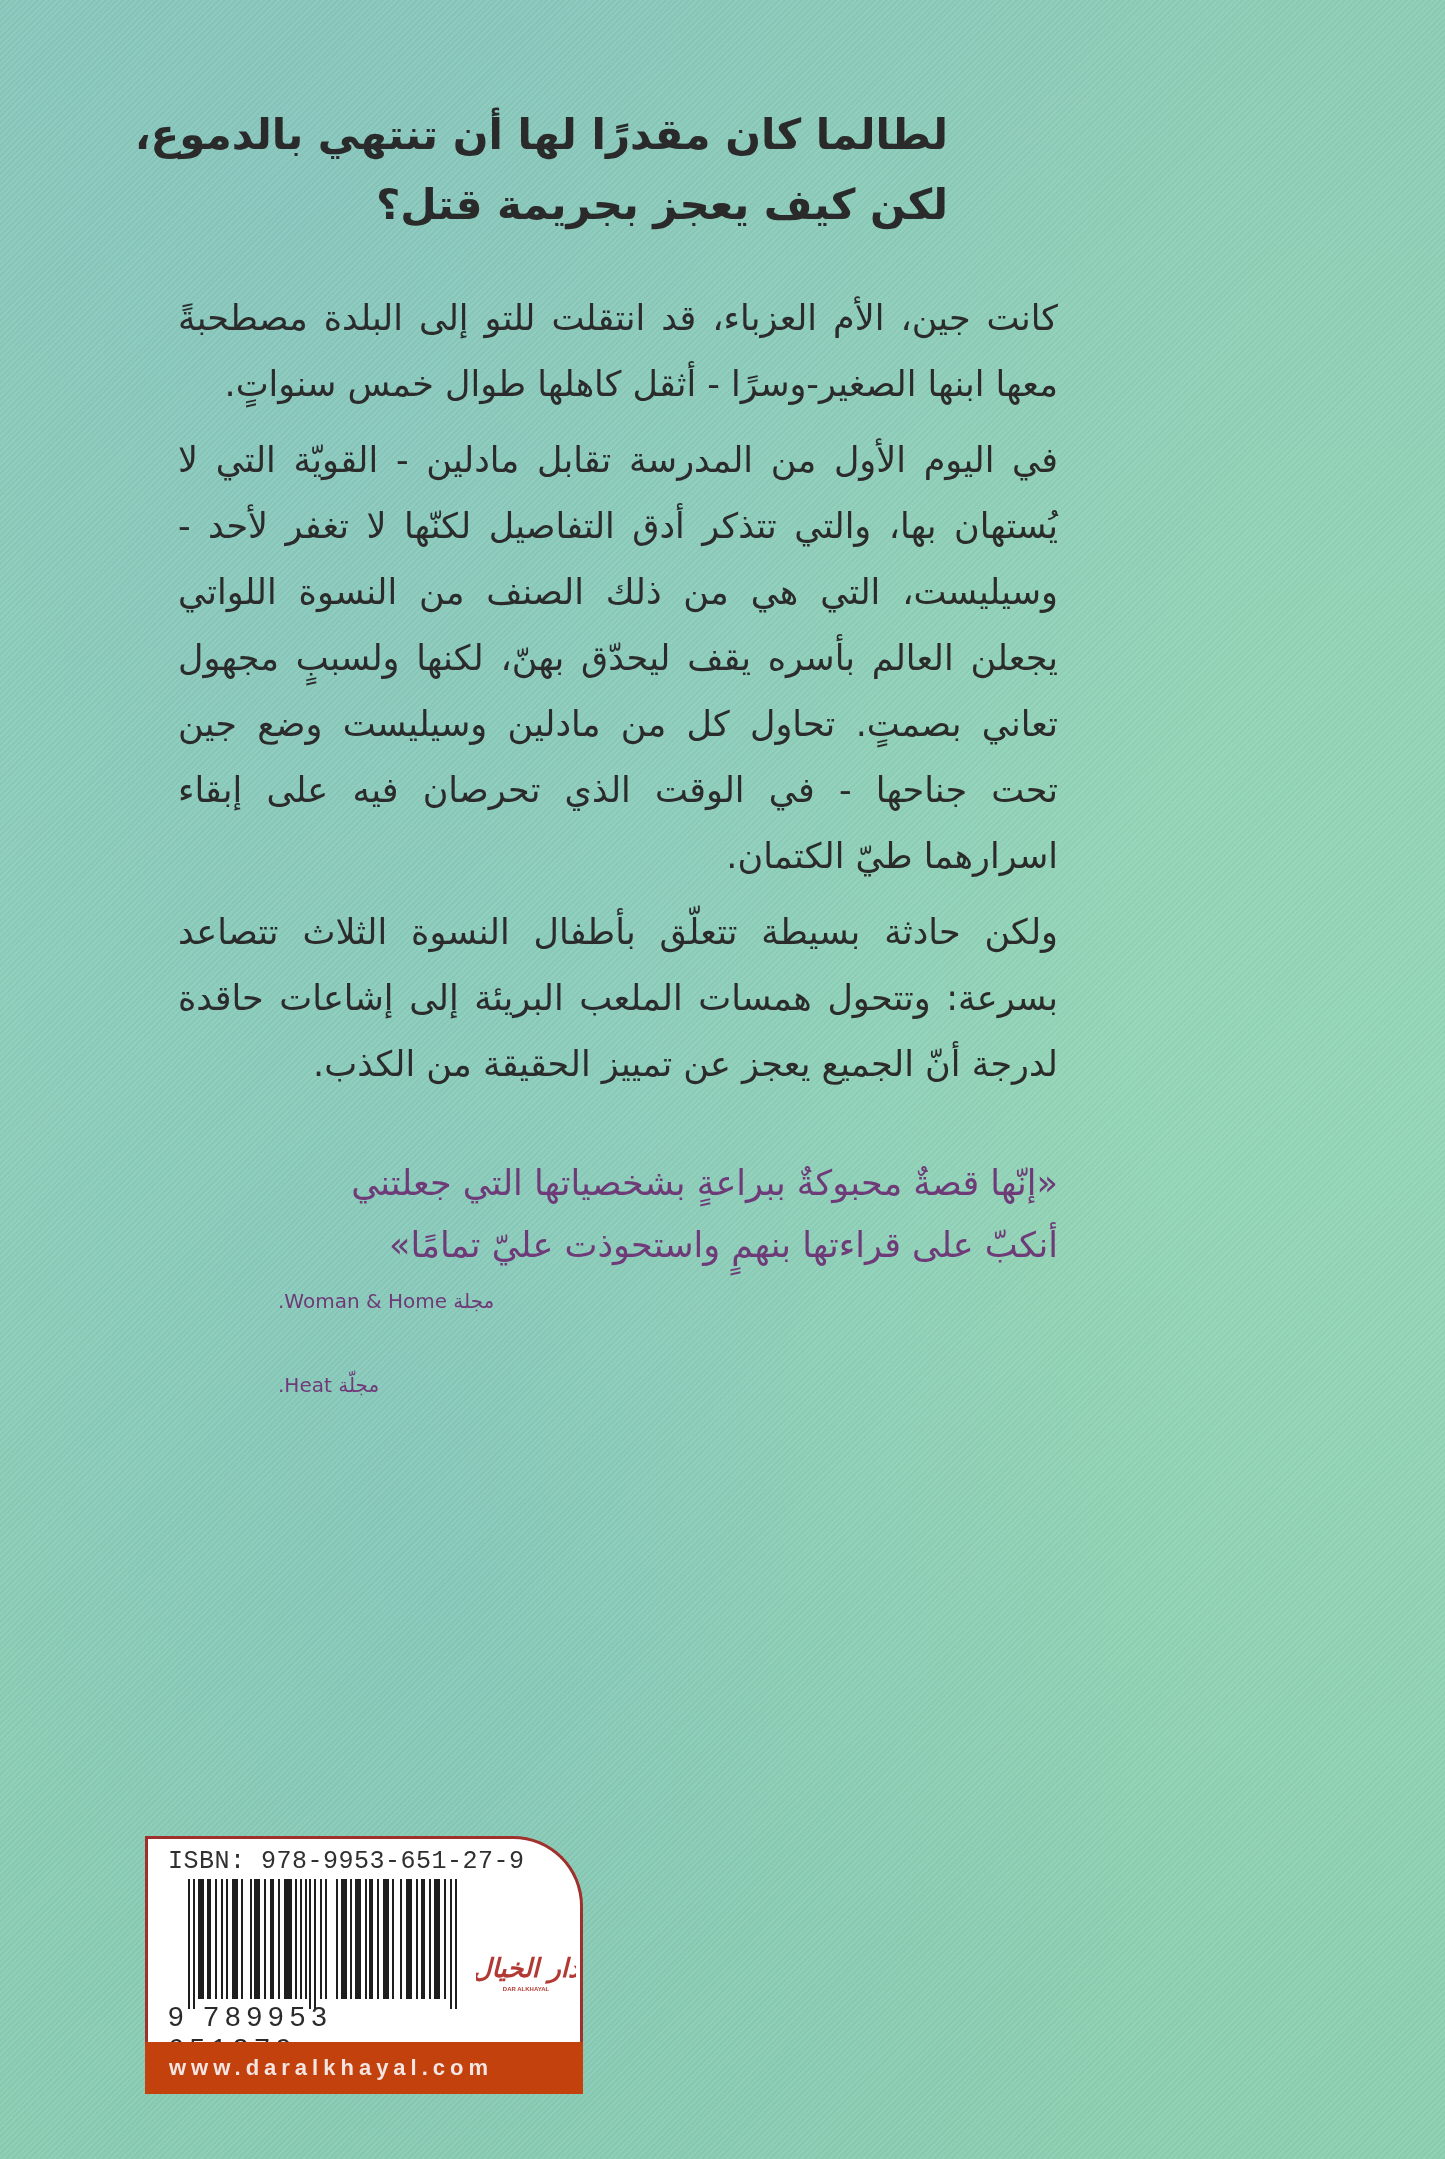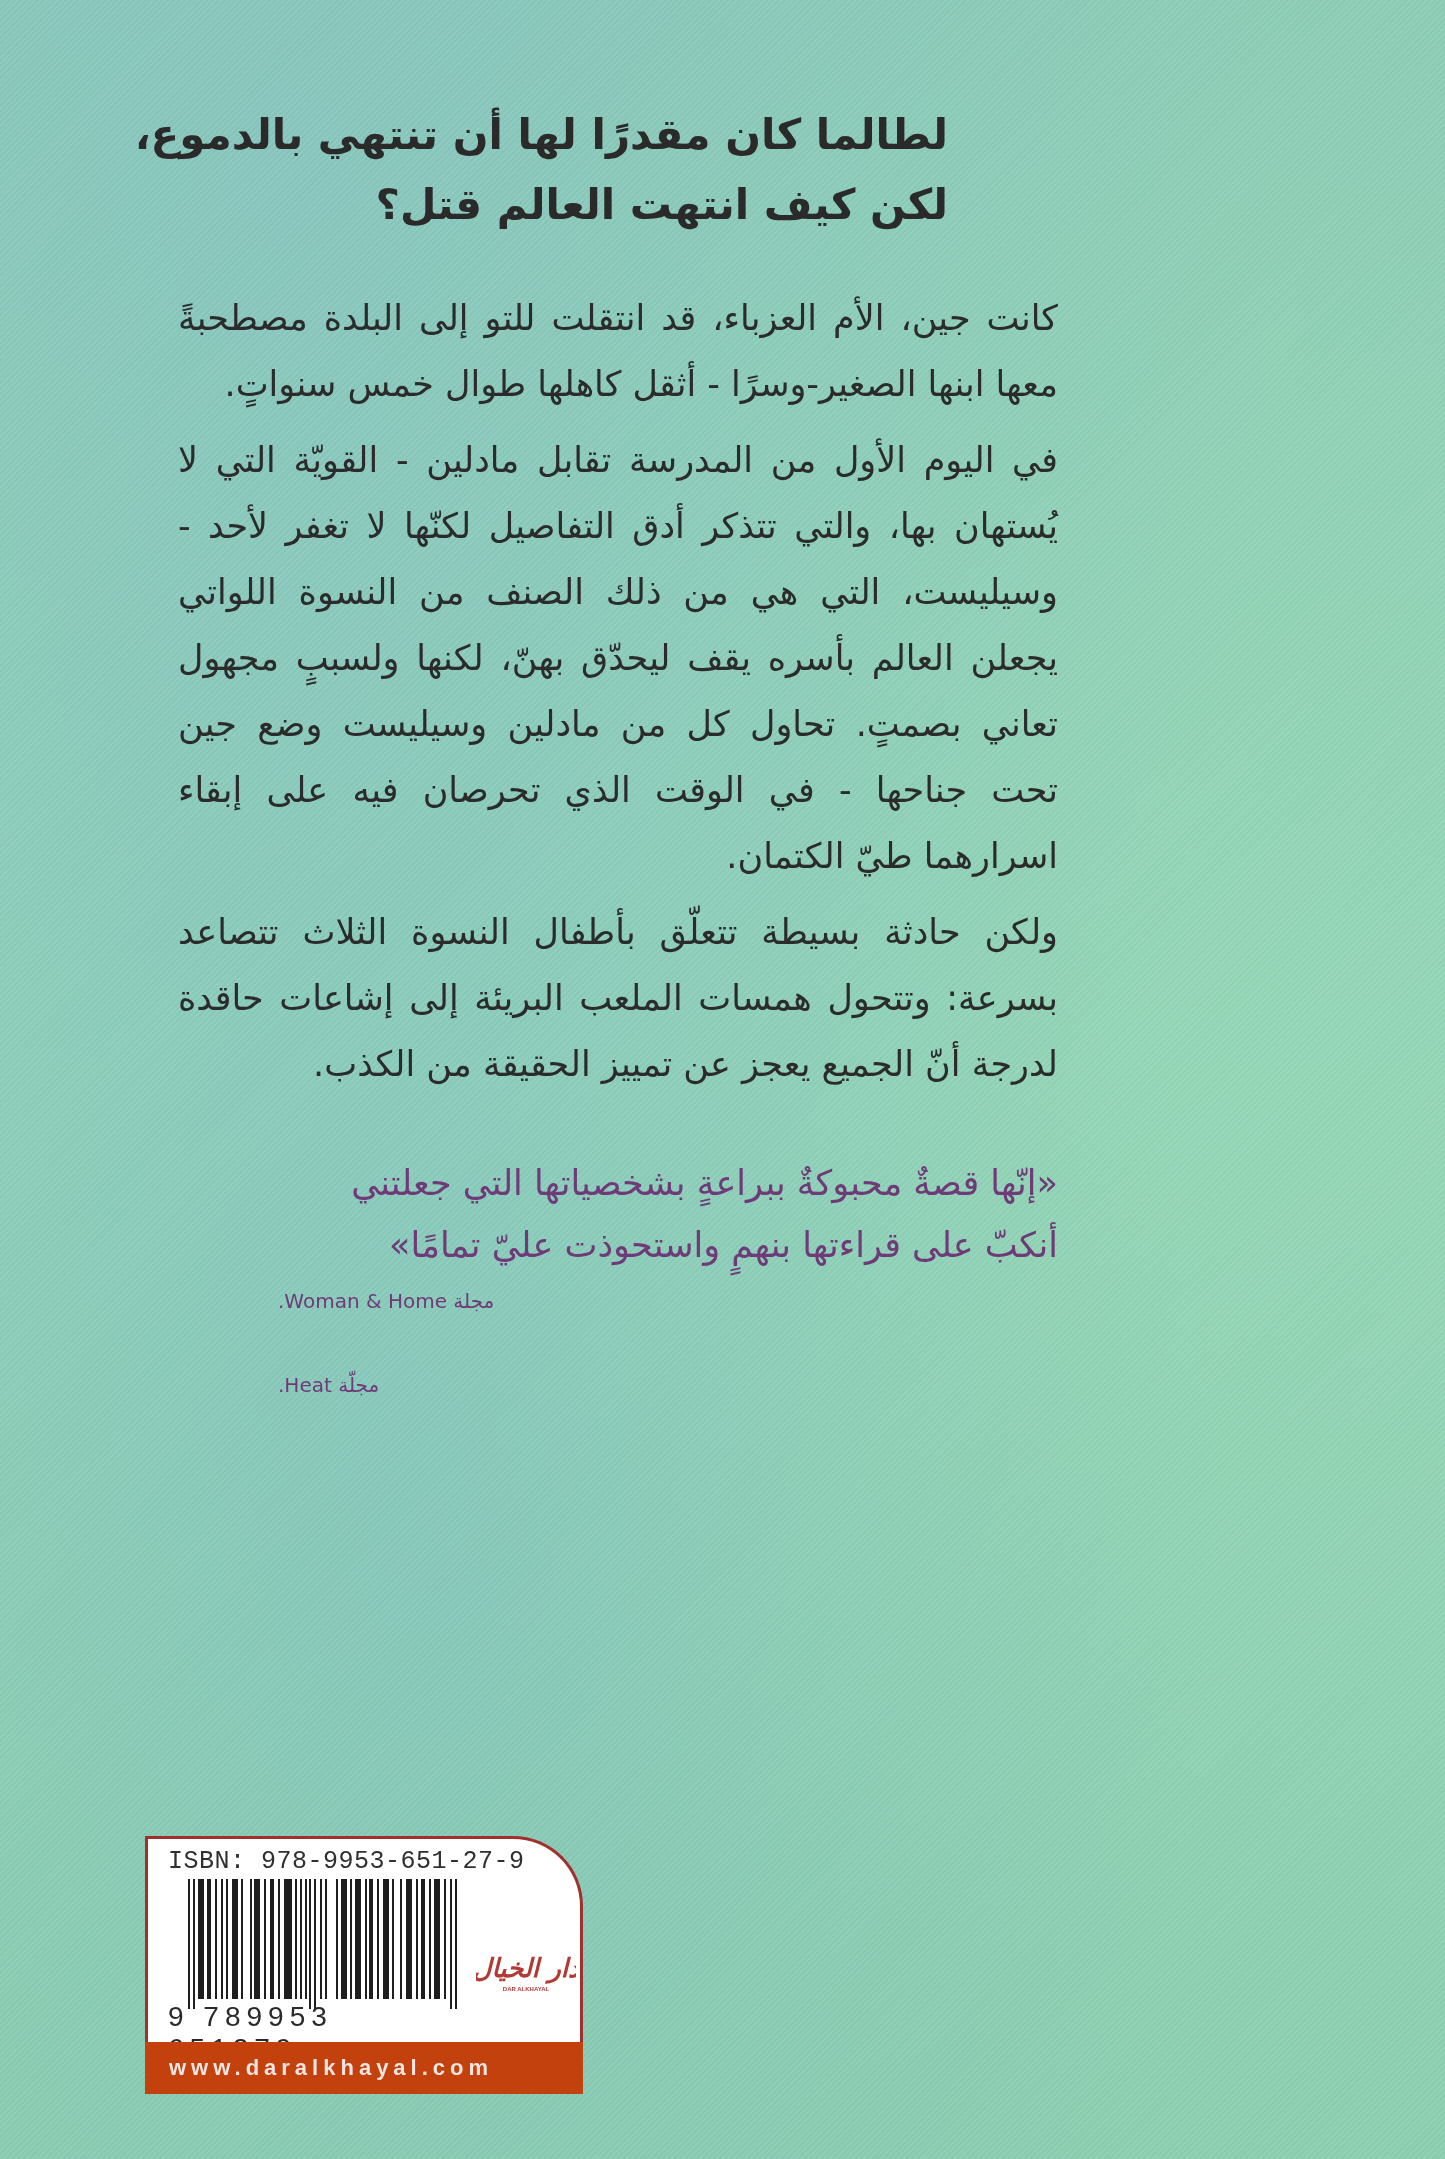--- a/index.html
+++ b/index.html
@@ -143,21 +143,21 @@
       text-indent: 24px;
     }
   </style>
 </head>
 <body>
 
 <div class="cover">
 
   <div class="tagline">
     <div>لطالما كان مقدرًا لها أن تنتهي بالدموع،</div>
-    <div>لكن كيف انتهت العالم قتل؟</div>
+    <div>لكن كيف يعجز بجريمة قتل؟</div>
   </div>
 
   <div class="body-text">
     <p>كانت جين، الأم العزباء، قد انتقلت للتو إلى البلدة مصطحبةً معها ابنها الصغير-وسرًا - أثقل كاهلها طوال خمس سنواتٍ.</p>
     <p>في اليوم الأول من المدرسة تقابل مادلين - القويّة التي لا يُستهان بها، والتي تتذكر أدق التفاصيل لكنّها لا تغفر لأحد - وسيليست، التي هي من ذلك الصنف من النسوة اللواتي يجعلن العالم بأسره يقف ليحدّق بهنّ، لكنها ولسببٍ مجهول تعاني بصمتٍ. تحاول كل من مادلين وسيليست وضع جين تحت جناحها - في الوقت الذي تحرصان فيه على إبقاء اسرارهما طيّ الكتمان.</p>
     <p>ولكن حادثة بسيطة تتعلّق بأطفال النسوة الثلاث تتصاعد بسرعة: وتتحول همسات الملعب البريئة إلى إشاعات حاقدة لدرجة أنّ الجميع يعجز عن تمييز الحقيقة من الكذب.</p>
   </div>
 
   <div class="review review-1">
     <p class="quote">«إنّها قصةٌ محبوكةٌ ببراعةٍ بشخصياتها التي جعلتني أنكبّ على قراءتها بنهمٍ واستحوذت عليّ تمامًا»</p>

